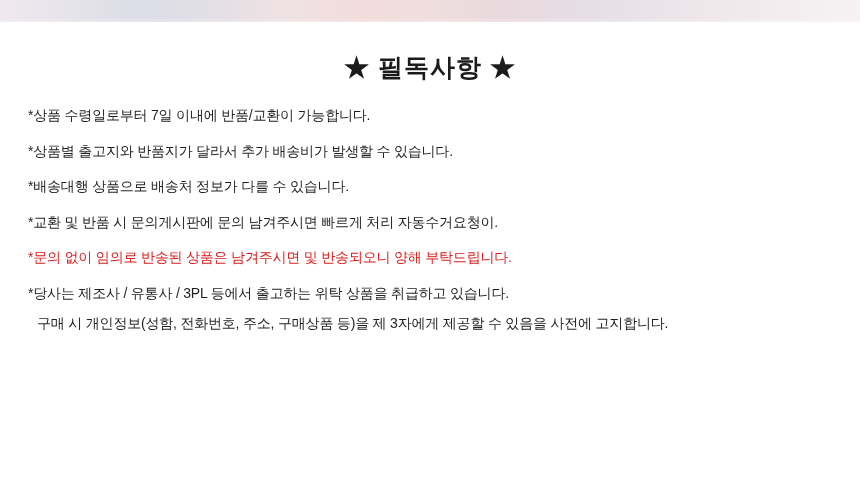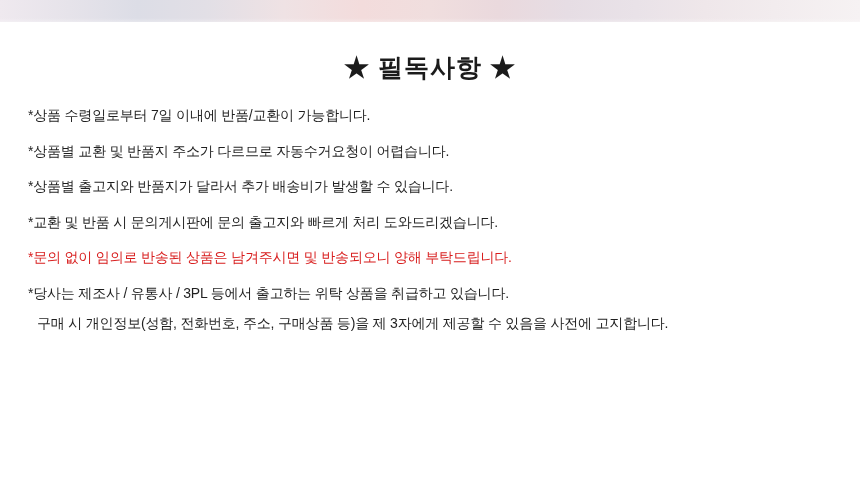--- a/index.html
+++ b/index.html
@@ -105,21 +105,21 @@
 
 <div class="page">
   <div class="top-band"></div>
   <div class="top-band-fade"></div>
 
   <div class="content">
     <div class="doc-title">★ 필독사항 ★</div>
 
     <div class="notice-list">
         <p class="notice-line">*상품 수령일로부터 7일 이내에 반품/교환이 가능합니다.</p>
-        <p class="notice-line">*상품별 교환 및 반품지 주소가 다르므로 자동수거요청이 어렵습니다.</p>
         <p class="notice-line">*상품별 출고지와 반품지가 달라서 추가 배송비가 발생할 수 있습니다.</p>
-        <p class="notice-line">*교환 및 반품 시 문의게시판에 문의 출고지와 빠르게 처리 도와드리겠습니다.</p>
+        <p class="notice-line">*배송대행 상품으로 배송처 정보가 다를 수 있습니다.</p>
+        <p class="notice-line">*교환 및 반품 시 문의게시판에 문의 남겨주시면 빠르게 처리 자동수거요청이.</p>
         <p class="notice-line red">*문의 없이 임의로 반송된 상품은 남겨주시면 및 반송되오니 양해 부탁드립니다.</p>
         <p class="notice-line tight">*당사는 제조사 / 유통사 / 3PL 등에서 출고하는 위탁 상품을 취급하고 있습니다.</p>
         <p class="notice-line indent">구매 시 개인정보(성함, 전화번호, 주소, 구매상품 등)을 제 3자에게 제공할 수 있음을 사전에 고지합니다.</p>
       </div>
   </div>
 </div>
 
 </body></html>

